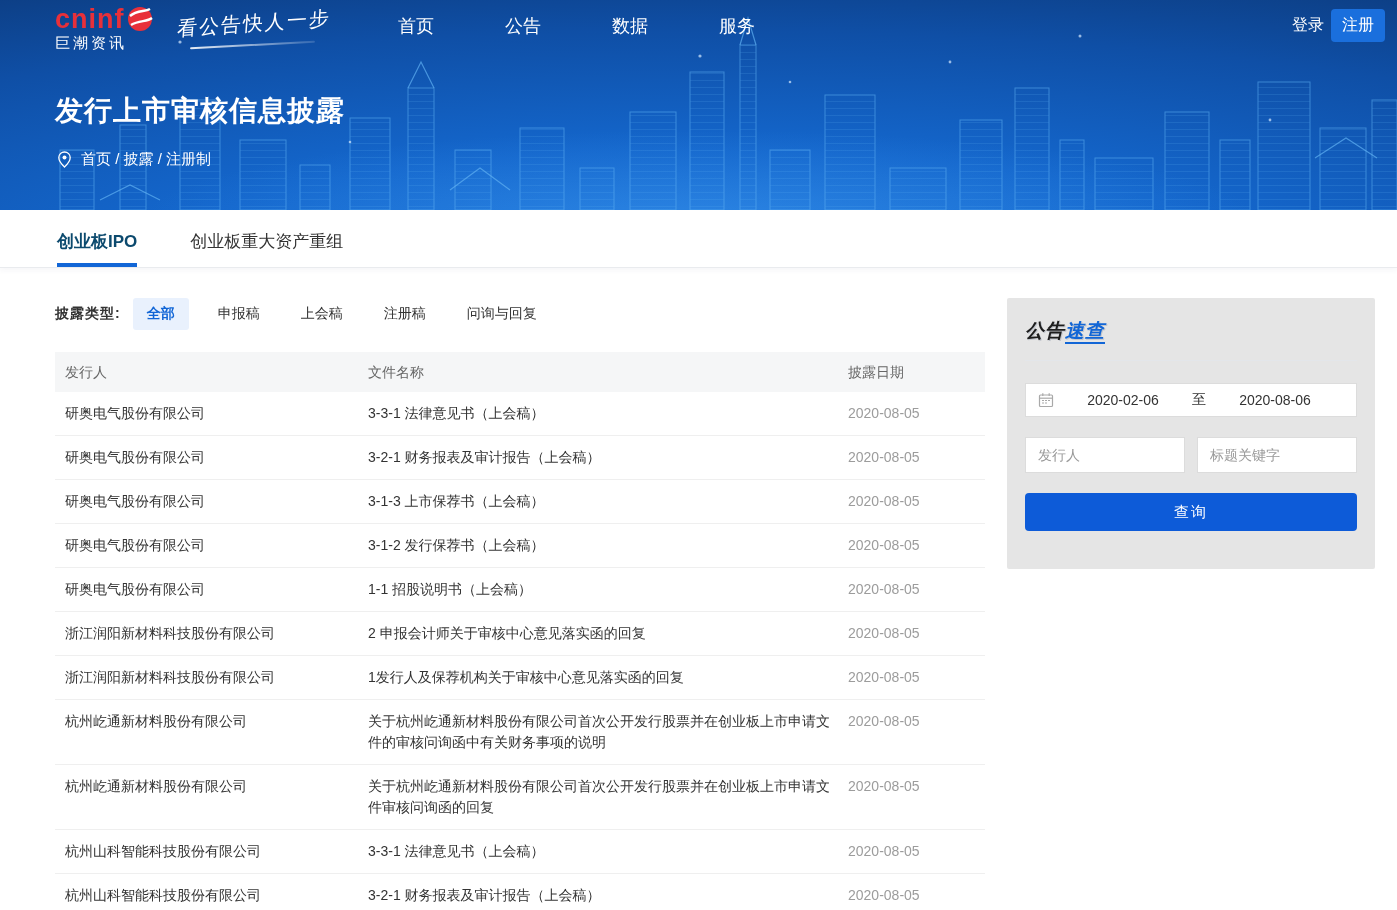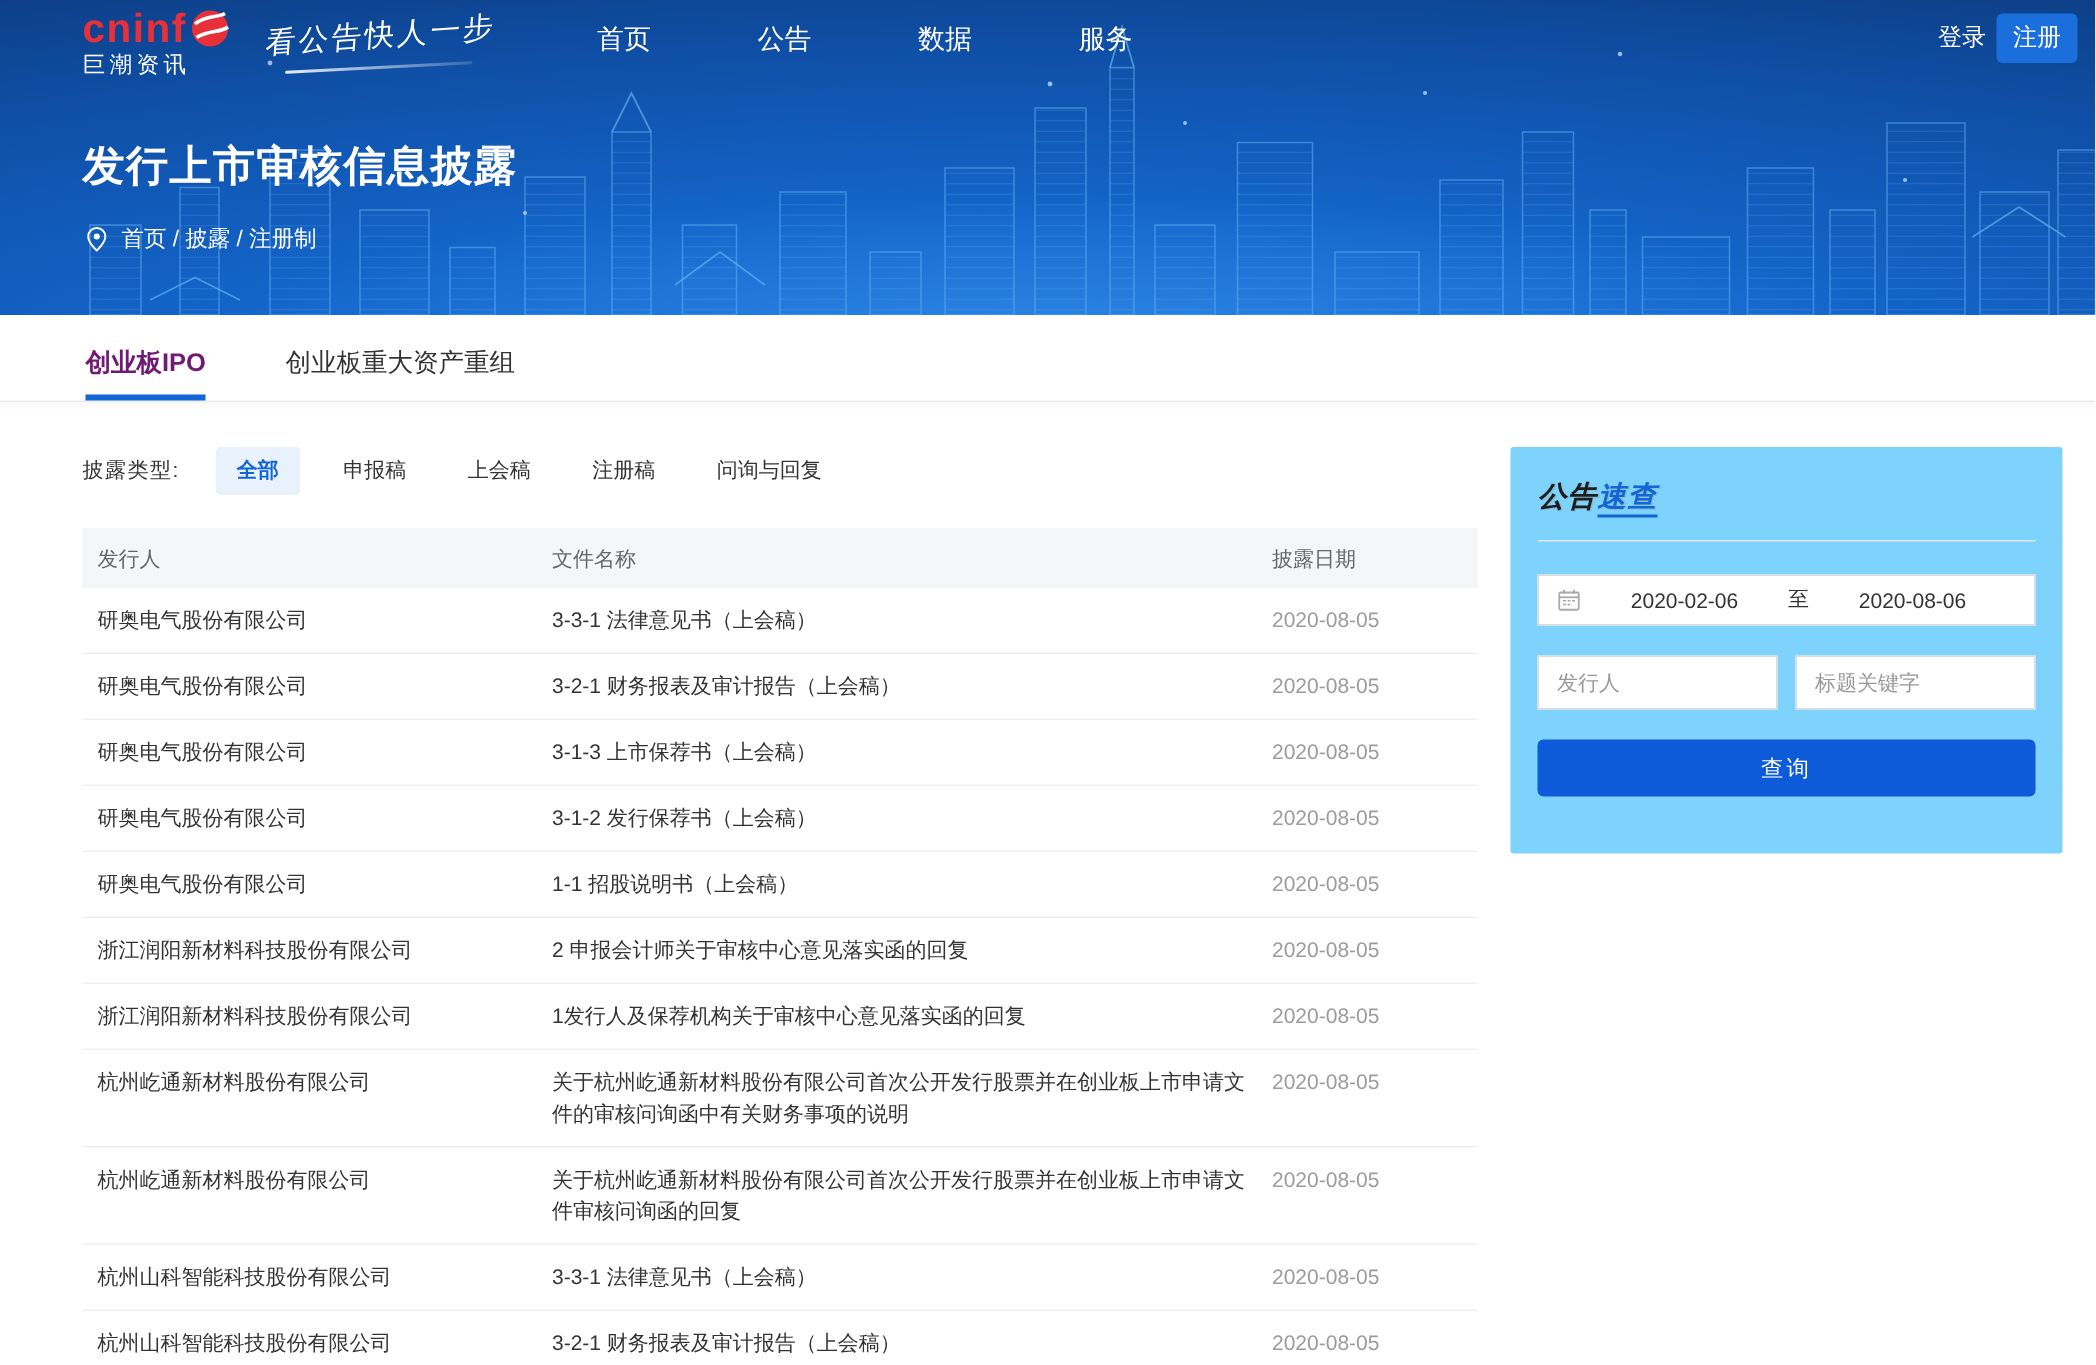--- a/index.html
+++ b/index.html
@@ -42,43 +42,43 @@
   .banner-title { position:absolute; left:55px; top:92px; color:#fff; font-size:28px;
                   font-weight:600; letter-spacing:1px; }
   .breadcrumb { position:absolute; left:57px; top:150px; display:flex; align-items:center;
                 gap:9px; color:#fff; font-size:15px; }
   .pin-svg { width:15px; height:17px; }
 
   
   .tabstrip { height:58px; background:#fff; display:flex; padding-left:57px; gap:53px;
               border-bottom:1px solid #e9ebee; box-shadow:0 3px 5px rgba(40,60,90,.04); }
   .tab { font-size:17px; color:#333; padding-top:20px; cursor:pointer; border-bottom:4px solid transparent; }
-  .tab.active { color:#701a75; font-weight:bold; border-bottom-color:#1266d6;text-align:right; }
+  .tab.active { color:#0c4a6e; font-weight:bold; border-bottom-color:#1266d6;text-align:right; }
 
   
   .content { display:flex; align-items:flex-start; padding-left:55px; }
   .main { width:930px; }
 
   .filter-row { margin-top:30px; display:flex; align-items:center; font-size:14px; color:#333; }
-  .filter-label { margin-right:24px; letter-spacing:1px; }
+  .filter-label { margin-right:12px; letter-spacing:1px;font-weight:bold; }
   .filter-opt { padding:7px 12px; margin-right:17px; border-radius:3px; cursor:pointer; color:#333; }
   .filter-opt.active { background:#e9f1fd; color:#1266d6; font-weight:bold; padding:7px 14px; }
 
   table.doclist { margin-top:22px; width:930px; border-collapse:collapse; table-layout:fixed; }
   .doclist col.c1 { width:313px; } .doclist col.c2 { width:480px; } .doclist col.c3 { width:137px; }
   .doclist th { background:#f5f6f7; text-align:left; font-weight:normal; color:#666; font-size:14px;
                 padding:10px 10px 10px 0; line-height:20px; }
   .doclist th:first-child, .doclist td:first-child { padding-left:10px; }
   .doclist td { font-size:14px; color:#333; padding:11px 10px 11px 0; line-height:21px;
                 vertical-align:top; border-bottom:1px solid #efefef; }
   .doclist td.date { color:#9c9c9c; }
   .doclist td.doc { cursor:pointer; }
 
   
-  .quick-card { width:368px; margin-left:22px; margin-top:30px; background:#7dd3fc;
+  .quick-card { width:368px; margin-left:22px; margin-top:30px; background:#e5e5e5;
                 border-radius:2px; padding:20px 18px 38px; }
   .quick-title { font-size:19px; font-weight:800; font-style:italic; letter-spacing:1px;
                  text-shadow:1px 1px 0 rgba(150,160,175,.45); }
   .quick-title .black { color:#1d1d1d; }
   .quick-title .blue { color:#1266d6; border-bottom:2px solid #1266d6; padding-bottom:1px; }
   .quick-divider { border:none; border-top:1px solid #e3e6ea; margin-top:16px; }
 
   .date-range { margin-top:22px; height:34px; background:#fff; border:1px solid #dcdcdc;
                 display:flex; align-items:center; padding:0 12px; font-size:14px; color:#333; cursor:pointer;justify-content:space-between; }
   .date-range .cal-svg { width:16px; height:16px; flex:0 0 auto; }

